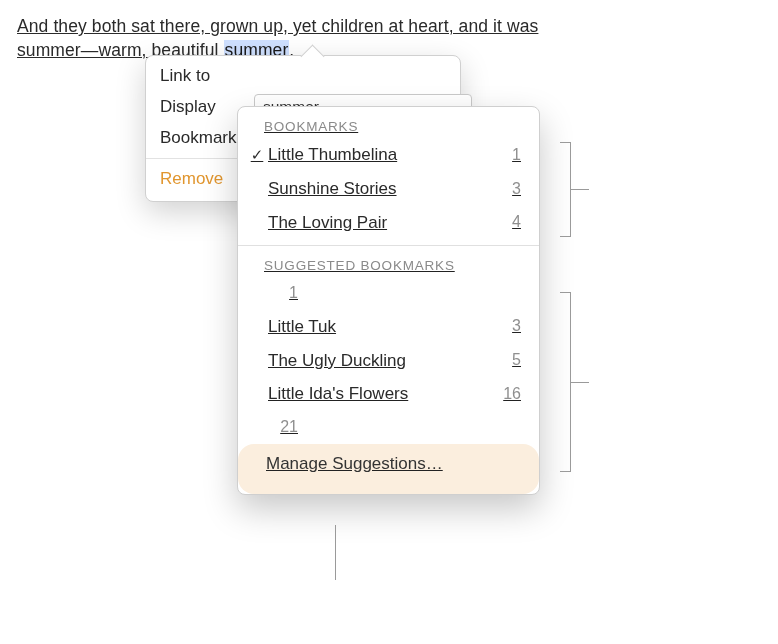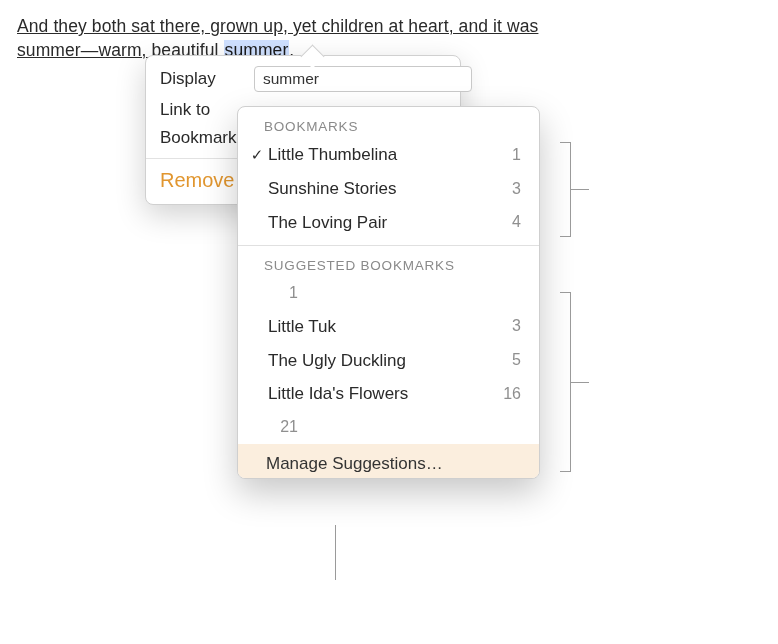--- a/index.html
+++ b/index.html
@@ -85,34 +85,35 @@
     .panel-divider {
       height: 1px;
       background: #e2e2e2;
       margin: 6px 0 0 0;
     }
     .remove-row {
       padding: 10px 14px 12px 14px;
     }
     .remove-text {
       color: #e1962f;
-      font-size: 20px;
+      font-size: 17px;
     }
     
     .menu {
       position: absolute;
       left: 237px;
       top: 106px;
       width: 303px;
       background: #fff;
       border: 1px solid #cfcfcf;
       border-radius: 8px;
       box-shadow: 0 14px 34px rgba(0,0,0,0.22);
       padding: 6px 0 0 0;
       overflow: hidden;
+      text-decoration: underline;
     }
     .section-header {
       font-size: 13.5px;
       letter-spacing: 0.8px;
       color: #8a8a8a;
       padding: 6px 18px 4px 26px;
     }
     .menu-item {
       display: flex;
       align-items: center;
@@ -136,23 +137,24 @@
       min-width: 22px;
       text-align: right;
     }
     .menu-divider {
       height: 1px;
       background: #e0e0e0;
       margin: 6px 0;
     }
     .manage-row {
       background: #fbeede;
-      padding: 10px 18px 4px 28px;
+      padding: 10px 18px 20px 28px;
       font-size: 17px;
       color: #333;
+      border-radius: 16px;
     }
     
     .bracket {
       position: absolute;
       border-right: 1px solid #9a9a9a;
     }
     .bracket .tick-top, .bracket .tick-bot {
       position: absolute;
       width: 10px;
       height: 1px;
@@ -176,25 +178,25 @@
 <body>
 
 <div class="canvas">
   <p class="body-text">
     <span>And they both sat there, grown up, yet children at heart, and it was summer—warm, beautiful </span><span class="hl">summer</span><span>.</span>
   </p>
 </div>
 
 <div class="panel">
   <div class="row">
+    <div class="row-label">Link to</div>
+  </div>
+  <div class="row">
     <div class="row-label">Display</div>
     <input class="text-input" value="summer" style="">
-  </div>
-  <div class="row">
-    <div class="row-label">Link to</div>
   </div>
   <div class="row">
     <div class="row-label" style="width:110px">Bookmark</div>
   </div>
   <div class="panel-divider"></div>
   <div class="remove-row">
     <span class="remove-text">Remove</span>
   </div>
 </div>
 

